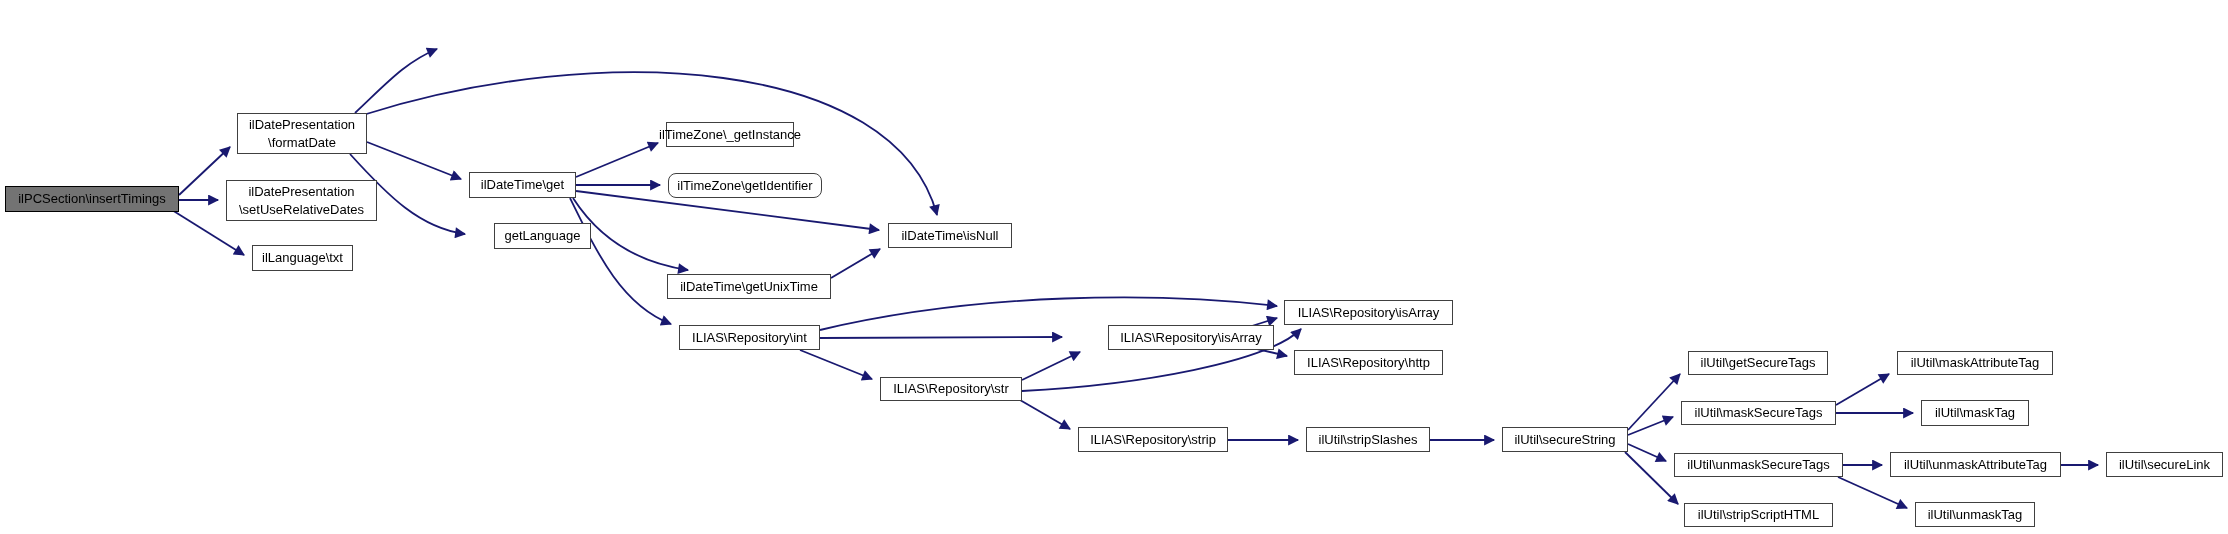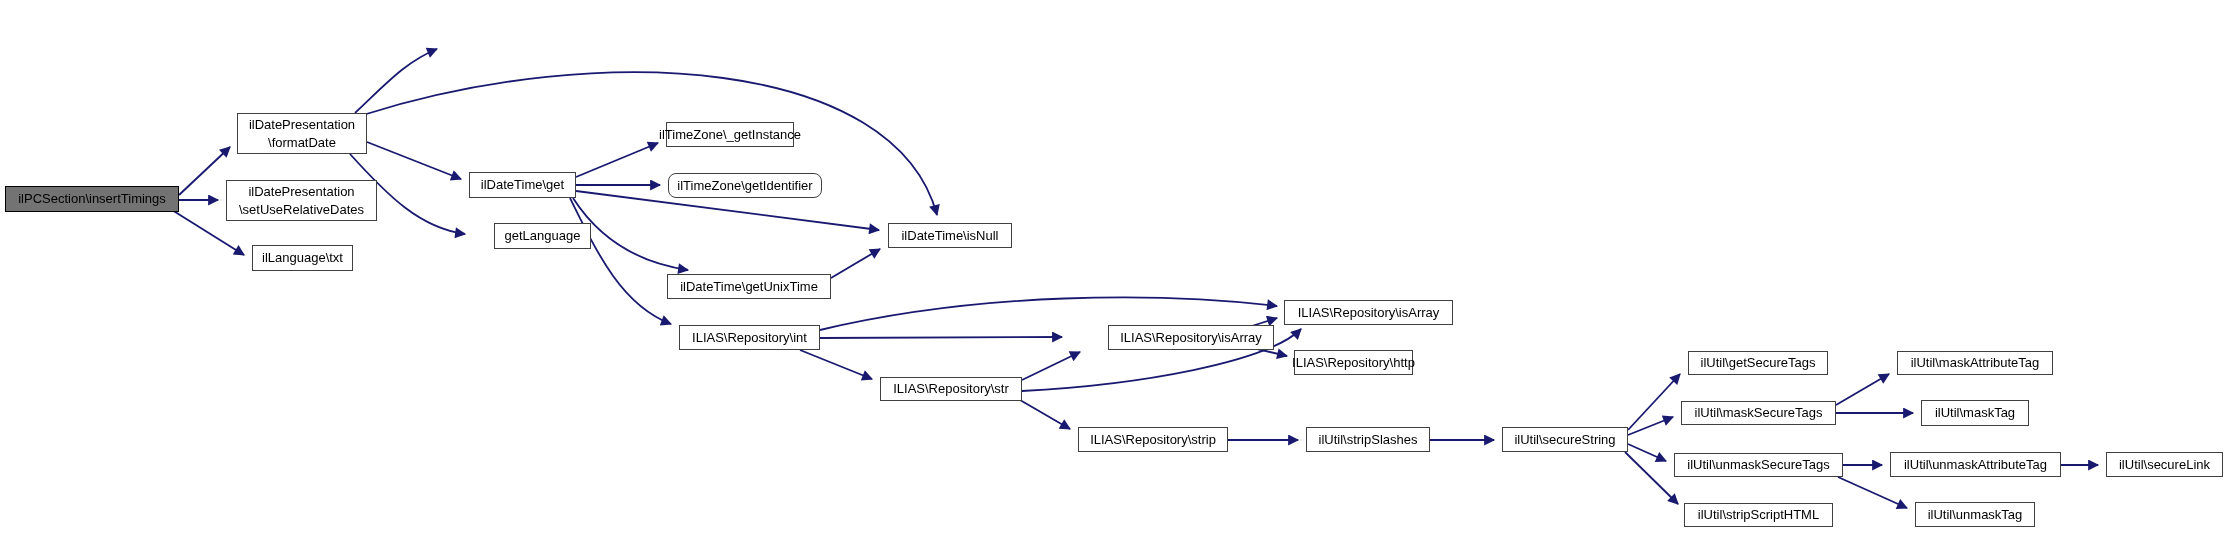--- a/index.html
+++ b/index.html
@@ -122,21 +122,21 @@
     </div>
     <div class="node" style="left: 679px; top: 325px; width: 141px; height: 25px;">
       <span class="node-line">ILIAS\Repository\int</span>
     </div>
     <div class="node" style="left: 1108px; top: 325px; width: 166px; height: 25px; align-items: center;">
       <span class="node-line">ILIAS\Repository\isArray</span>
     </div>
     <div class="node" style="left: 1284px; top: 300px; width: 169px; height: 25px;">
       <span class="node-line">ILIAS\Repository\isArray</span>
     </div>
-    <div class="node" style="left: 1294px; top: 350px; width: 119px; height: 25px;">
+    <div class="node" style="left: 1294px; top: 350px; width: 149px; height: 25px;">
       <span class="node-line">ILIAS\Repository\http</span>
     </div>
     <div class="node" style="left: 880px; top: 377px; width: 142px; height: 24px;">
       <span class="node-line">ILIAS\Repository\str</span>
     </div>
     <div class="node" style="left: 1078px; top: 427px; width: 150px; height: 25px;">
       <span class="node-line">ILIAS\Repository\strip</span>
     </div>
     <div class="node" style="left: 1306px; top: 427px; width: 124px; height: 25px;">
       <span class="node-line">ilUtil\stripSlashes</span>

